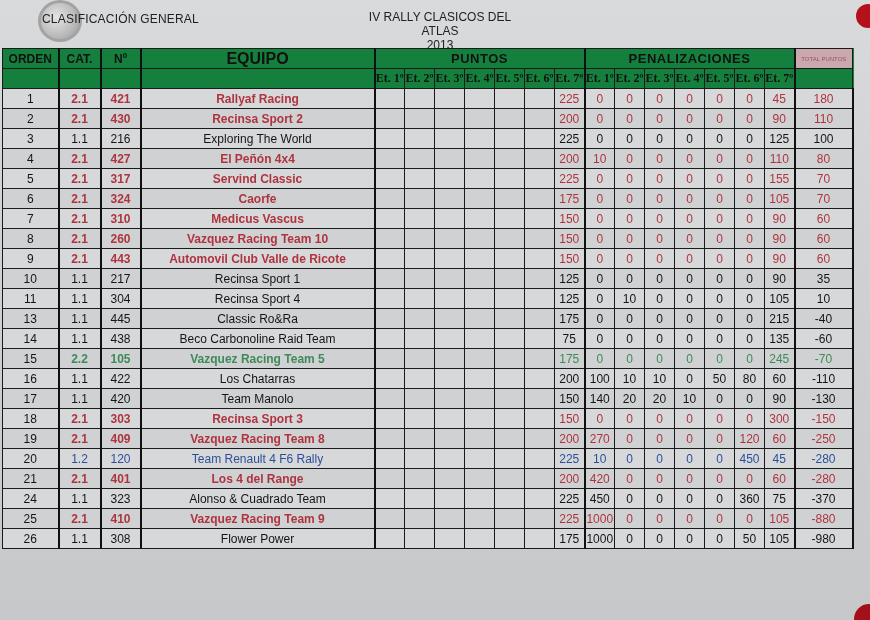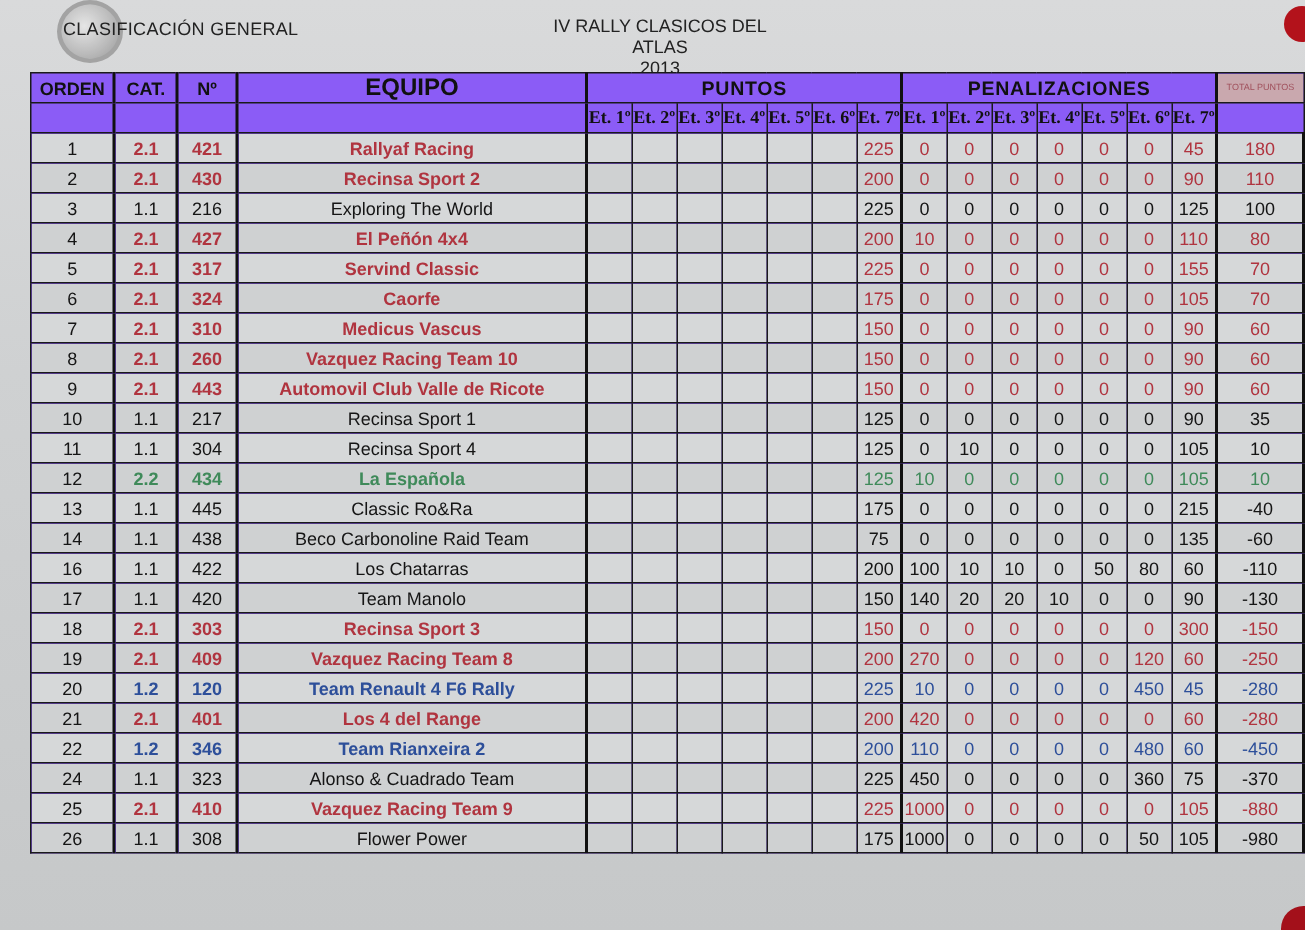--- a/index.html
+++ b/index.html
@@ -23,25 +23,25 @@
     position:absolute; right:-14px; bottom:-14px; width:30px; height:30px; border-radius:50%;
     background:#a3101a;
   }
   .doc-title-left {
     position:absolute; left:42px; top:12px; font-size:12px; color:#222; letter-spacing:.2px;
   }
   .doc-title-center {
     position:absolute; left:350px; top:10px; width:180px; text-align:center; font-size:12px; color:#222; line-height:14px;
   }
   table.results {
-    position:absolute; left:20px; top:48px;
+    position:absolute; left:2px; top:48px;
     border-collapse:collapse;
     font-family:"Liberation Sans", sans-serif;
     table-layout:fixed;
-    background:#8b5cf6;
+    background:#15803d;
   }
   table.results td, table.results th {
     border:1px solid #1a1a1a;
     padding:0;
     height:19px;
     font-size:12px;
     text-align:center;
     overflow:hidden;
     white-space:nowrap;
   }
@@ -51,21 +51,21 @@
   .hdr-sub th { height:18px; font-family:"Liberation Serif", serif; font-weight:normal; font-size:10px; }
   .group-head { font-size:13px !important; letter-spacing:.5px; }
   .total-head { background:#c9a8ae; color:#a0505c !important; font-size:6px !important; font-weight:normal !important; }
   td.team { text-align:left; padding-left:4px; font-size:12.5px; }
   td.small { font-size:11px; }
   .c-red { color:#b0343f; font-weight:bold; }
   .c-red-n { color:#b0343f; }
   .c-black { color:#151515; }
   .c-green { color:#3f8a5a; font-weight:bold; }
   .c-green-n { color:#3f8a5a; }
-  .c-blue { color:#2d4f9a; font-weight:bold; }
+  .c-blue { color:#2d4f9a; font-weight:normal; }
   .c-blue-n { color:#2d4f9a; }
   tr.row:nth-child(odd) td { background:#d6d8d9; }
   tr.row:nth-child(even) td { background:#cfd1d2; }
 </style>
 </head>
 <body>
 
 <div class="ring"></div>
 <div class="red-dot"></div>
 <div class="red-dot2"></div>
@@ -356,81 +356,81 @@
         <td class="small c-black">0</td>
         <td class="small c-black">10</td>
         <td class="small c-black">0</td>
         <td class="small c-black">0</td>
         <td class="small c-black">0</td>
         <td class="small c-black">0</td>
         <td class="small c-black thick-r">105</td>
         <td class="thick-r c-black">10</td>
       </tr>
       <tr class="row">
-        <td class="thick-r small c-black">12</td>
+        <td class="thick-r small c-black">13</td>
+        <td class="thick-r c-black">1.1</td>
+        <td class="thick-r c-black">445</td>
+        <td class="thick-r team c-black">Classic Ro&amp;Ra</td>
+        <td class="small c-black"></td>
+        <td class="small c-black"></td>
+        <td class="small c-black"></td>
+        <td class="small c-black"></td>
+        <td class="small c-black"></td>
+        <td class="small c-black"></td>
+        <td class="small c-black thick-r">175</td>
+        <td class="small c-black">0</td>
+        <td class="small c-black">0</td>
+        <td class="small c-black">0</td>
+        <td class="small c-black">0</td>
+        <td class="small c-black">0</td>
+        <td class="small c-black">0</td>
+        <td class="small c-black thick-r">215</td>
+        <td class="thick-r c-black">-40</td>
+      </tr>
+      <tr class="row">
+        <td class="thick-r small c-black">14</td>
+        <td class="thick-r c-black">1.1</td>
+        <td class="thick-r c-black">438</td>
+        <td class="thick-r team c-black">Beco Carbonoline Raid Team</td>
+        <td class="small c-black"></td>
+        <td class="small c-black"></td>
+        <td class="small c-black"></td>
+        <td class="small c-black"></td>
+        <td class="small c-black"></td>
+        <td class="small c-black"></td>
+        <td class="small c-black thick-r">75</td>
+        <td class="small c-black">0</td>
+        <td class="small c-black">0</td>
+        <td class="small c-black">0</td>
+        <td class="small c-black">0</td>
+        <td class="small c-black">0</td>
+        <td class="small c-black">0</td>
+        <td class="small c-black thick-r">135</td>
+        <td class="thick-r c-black">-60</td>
+      </tr>
+      <tr class="row">
+        <td class="thick-r small c-black">15</td>
         <td class="thick-r c-green">2.2</td>
-        <td class="thick-r c-green">434</td>
-        <td class="thick-r team c-green">La Española</td>
+        <td class="thick-r c-green">105</td>
+        <td class="thick-r team c-green">Vazquez Racing Team 5</td>
         <td class="small c-green-n"></td>
         <td class="small c-green-n"></td>
         <td class="small c-green-n"></td>
         <td class="small c-green-n"></td>
         <td class="small c-green-n"></td>
         <td class="small c-green-n"></td>
-        <td class="small c-green-n thick-r">125</td>
-        <td class="small c-green-n">10</td>
+        <td class="small c-green-n thick-r">175</td>
         <td class="small c-green-n">0</td>
         <td class="small c-green-n">0</td>
         <td class="small c-green-n">0</td>
         <td class="small c-green-n">0</td>
         <td class="small c-green-n">0</td>
-        <td class="small c-green-n thick-r">105</td>
-        <td class="thick-r c-green-n">10</td>
-      </tr>
-      <tr class="row">
-        <td class="thick-r small c-black">13</td>
-        <td class="thick-r c-black">1.1</td>
-        <td class="thick-r c-black">445</td>
-        <td class="thick-r team c-black">Classic Ro&amp;Ra</td>
-        <td class="small c-black"></td>
-        <td class="small c-black"></td>
-        <td class="small c-black"></td>
-        <td class="small c-black"></td>
-        <td class="small c-black"></td>
-        <td class="small c-black"></td>
-        <td class="small c-black thick-r">175</td>
-        <td class="small c-black">0</td>
-        <td class="small c-black">0</td>
-        <td class="small c-black">0</td>
-        <td class="small c-black">0</td>
-        <td class="small c-black">0</td>
-        <td class="small c-black">0</td>
-        <td class="small c-black thick-r">215</td>
-        <td class="thick-r c-black">-40</td>
-      </tr>
-      <tr class="row">
-        <td class="thick-r small c-black">14</td>
-        <td class="thick-r c-black">1.1</td>
-        <td class="thick-r c-black">438</td>
-        <td class="thick-r team c-black">Beco Carbonoline Raid Team</td>
-        <td class="small c-black"></td>
-        <td class="small c-black"></td>
-        <td class="small c-black"></td>
-        <td class="small c-black"></td>
-        <td class="small c-black"></td>
-        <td class="small c-black"></td>
-        <td class="small c-black thick-r">75</td>
-        <td class="small c-black">0</td>
-        <td class="small c-black">0</td>
-        <td class="small c-black">0</td>
-        <td class="small c-black">0</td>
-        <td class="small c-black">0</td>
-        <td class="small c-black">0</td>
-        <td class="small c-black thick-r">135</td>
-        <td class="thick-r c-black">-60</td>
+        <td class="small c-green-n">0</td>
+        <td class="small c-green-n thick-r">245</td>
+        <td class="thick-r c-green-n">-70</td>
       </tr>
       <tr class="row">
         <td class="thick-r small c-black">16</td>
         <td class="thick-r c-black">1.1</td>
         <td class="thick-r c-black">422</td>
         <td class="thick-r team c-black">Los Chatarras</td>
         <td class="small c-black"></td>
         <td class="small c-black"></td>
         <td class="small c-black"></td>
         <td class="small c-black"></td>
@@ -545,41 +545,20 @@
         <td class="small c-red-n">420</td>
         <td class="small c-red-n">0</td>
         <td class="small c-red-n">0</td>
         <td class="small c-red-n">0</td>
         <td class="small c-red-n">0</td>
         <td class="small c-red-n">0</td>
         <td class="small c-red-n thick-r">60</td>
         <td class="thick-r c-red-n">-280</td>
       </tr>
       <tr class="row">
-        <td class="thick-r small c-black">22</td>
-        <td class="thick-r c-blue">1.2</td>
-        <td class="thick-r c-blue">346</td>
-        <td class="thick-r team c-blue">Team Rianxeira 2</td>
-        <td class="small c-blue-n"></td>
-        <td class="small c-blue-n"></td>
-        <td class="small c-blue-n"></td>
-        <td class="small c-blue-n"></td>
-        <td class="small c-blue-n"></td>
-        <td class="small c-blue-n"></td>
-        <td class="small c-blue-n thick-r">200</td>
-        <td class="small c-blue-n">110</td>
-        <td class="small c-blue-n">0</td>
-        <td class="small c-blue-n">0</td>
-        <td class="small c-blue-n">0</td>
-        <td class="small c-blue-n">0</td>
-        <td class="small c-blue-n">480</td>
-        <td class="small c-blue-n thick-r">60</td>
-        <td class="thick-r c-blue-n">-450</td>
-      </tr>
-      <tr class="row">
         <td class="thick-r small c-black">24</td>
         <td class="thick-r c-black">1.1</td>
         <td class="thick-r c-black">323</td>
         <td class="thick-r team c-black">Alonso &amp; Cuadrado Team</td>
         <td class="small c-black"></td>
         <td class="small c-black"></td>
         <td class="small c-black"></td>
         <td class="small c-black"></td>
         <td class="small c-black"></td>
         <td class="small c-black"></td>

